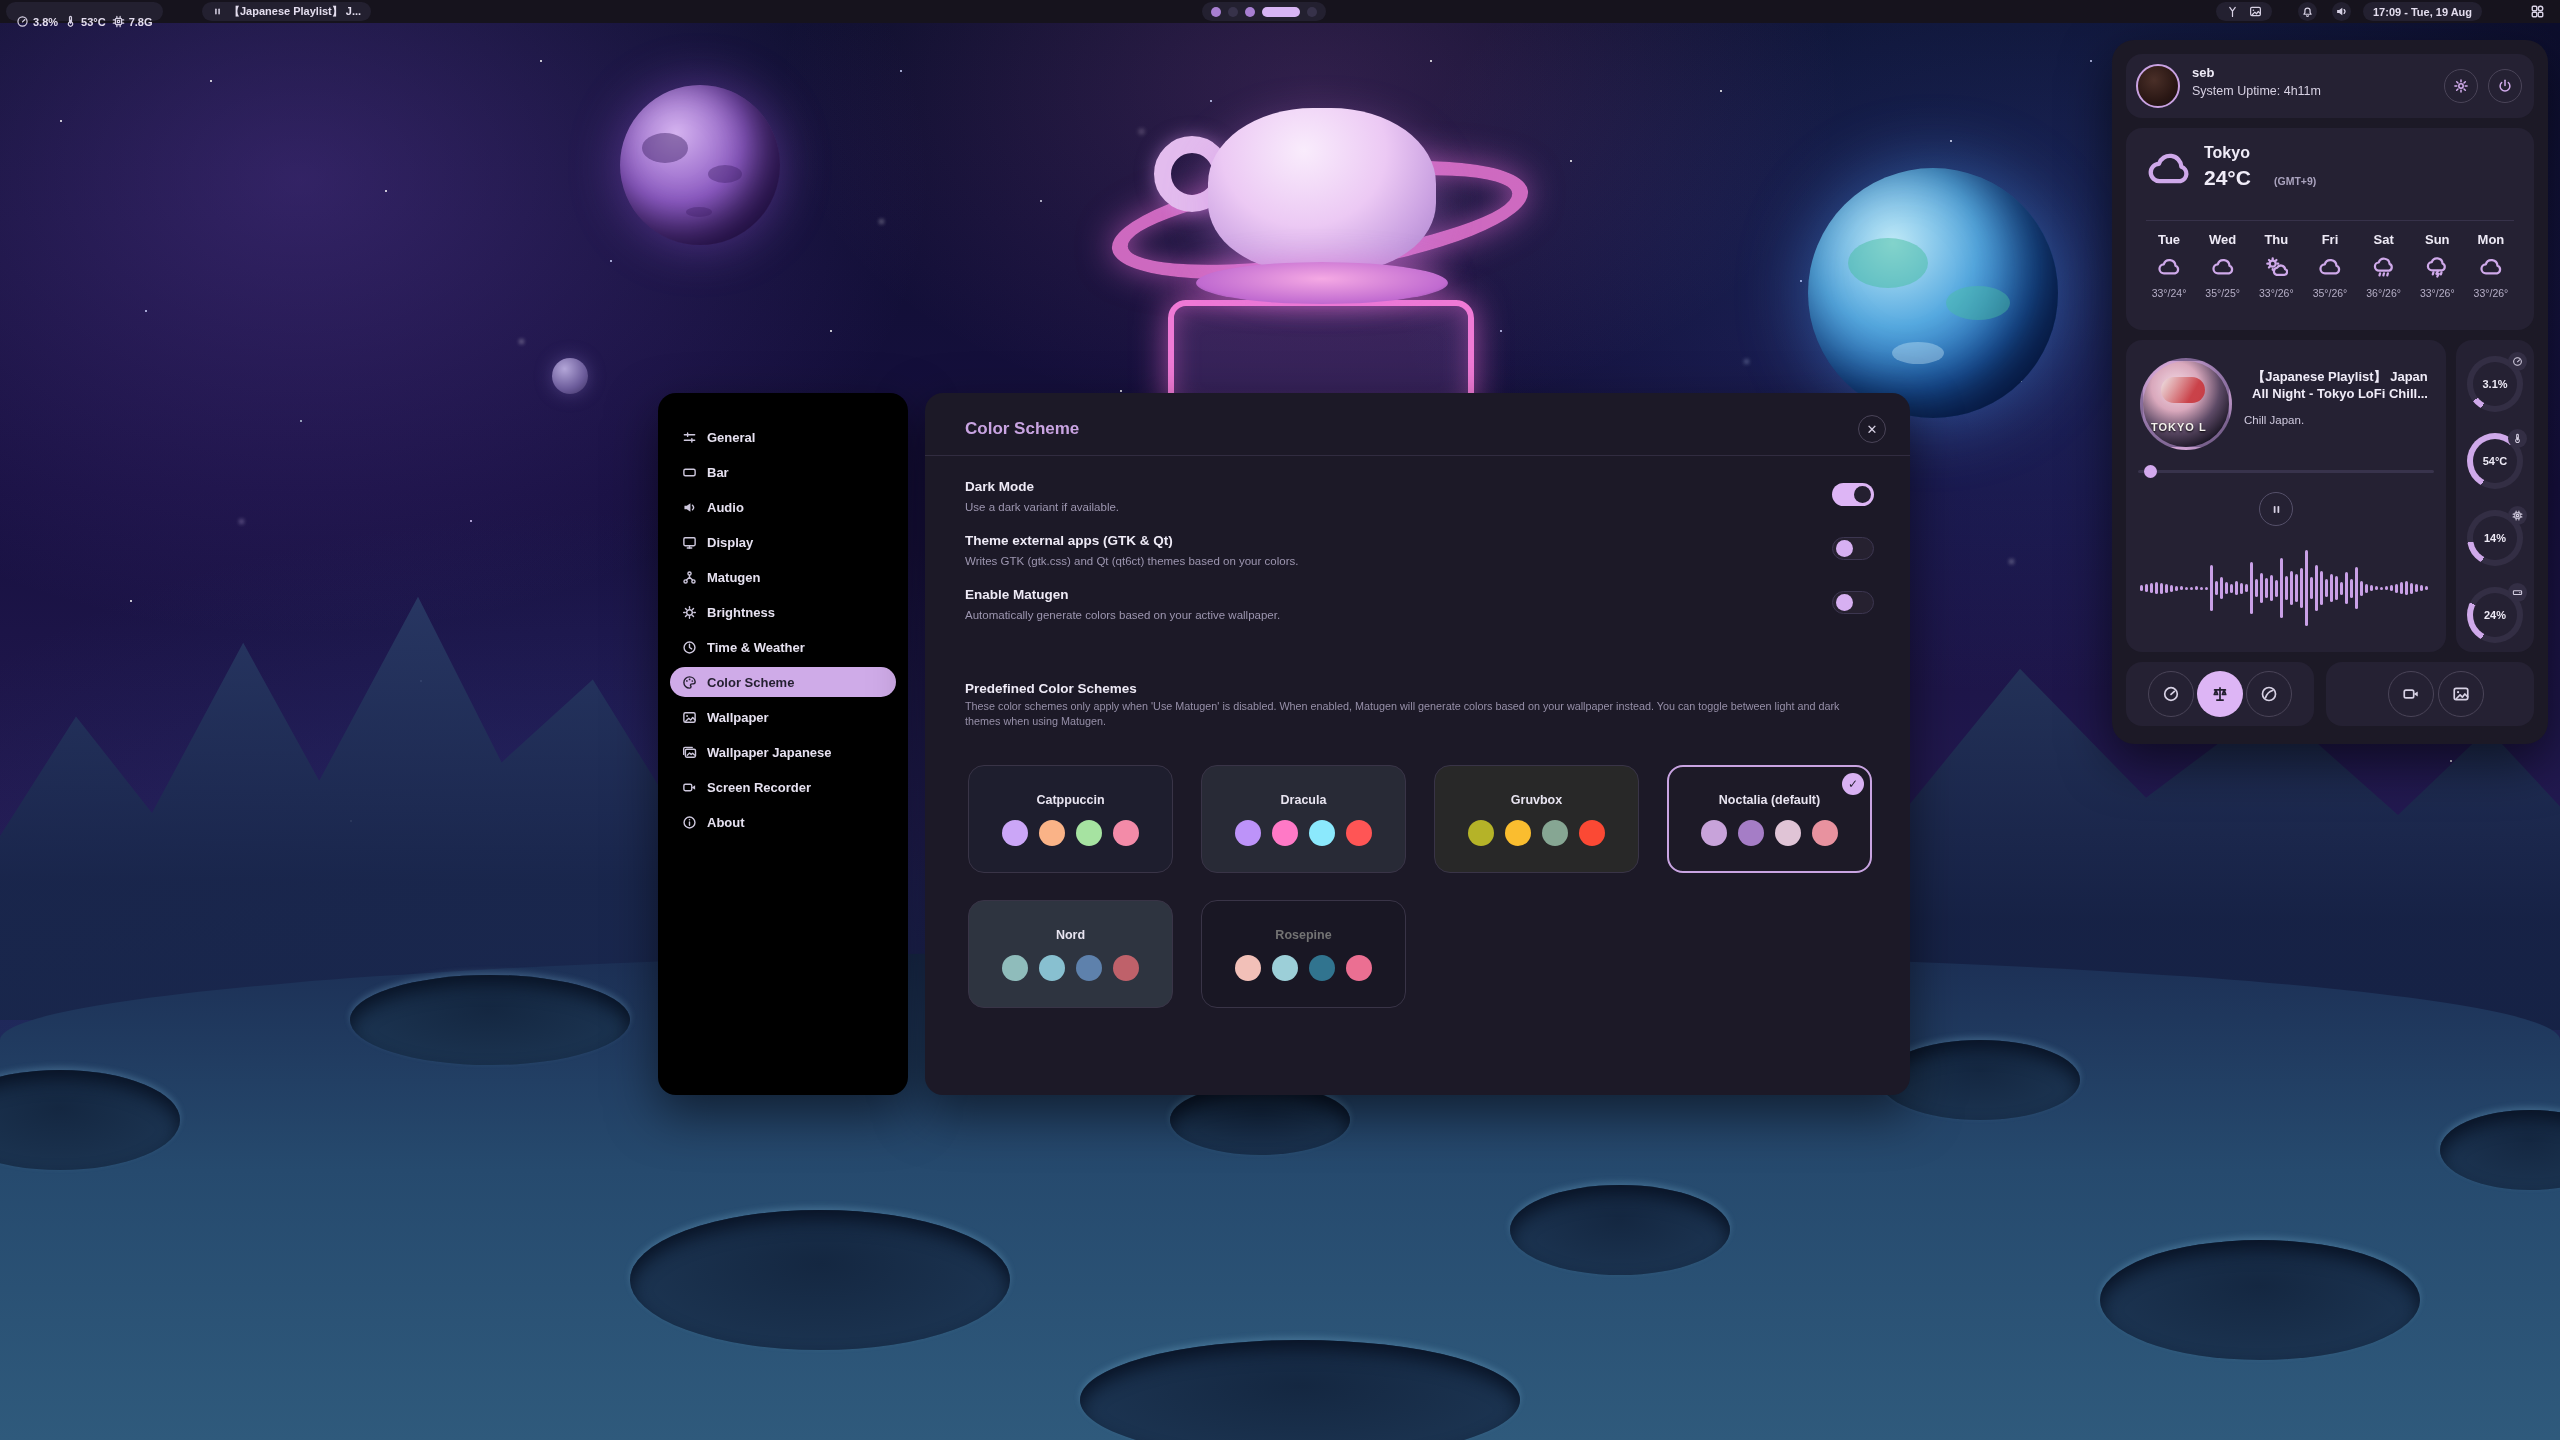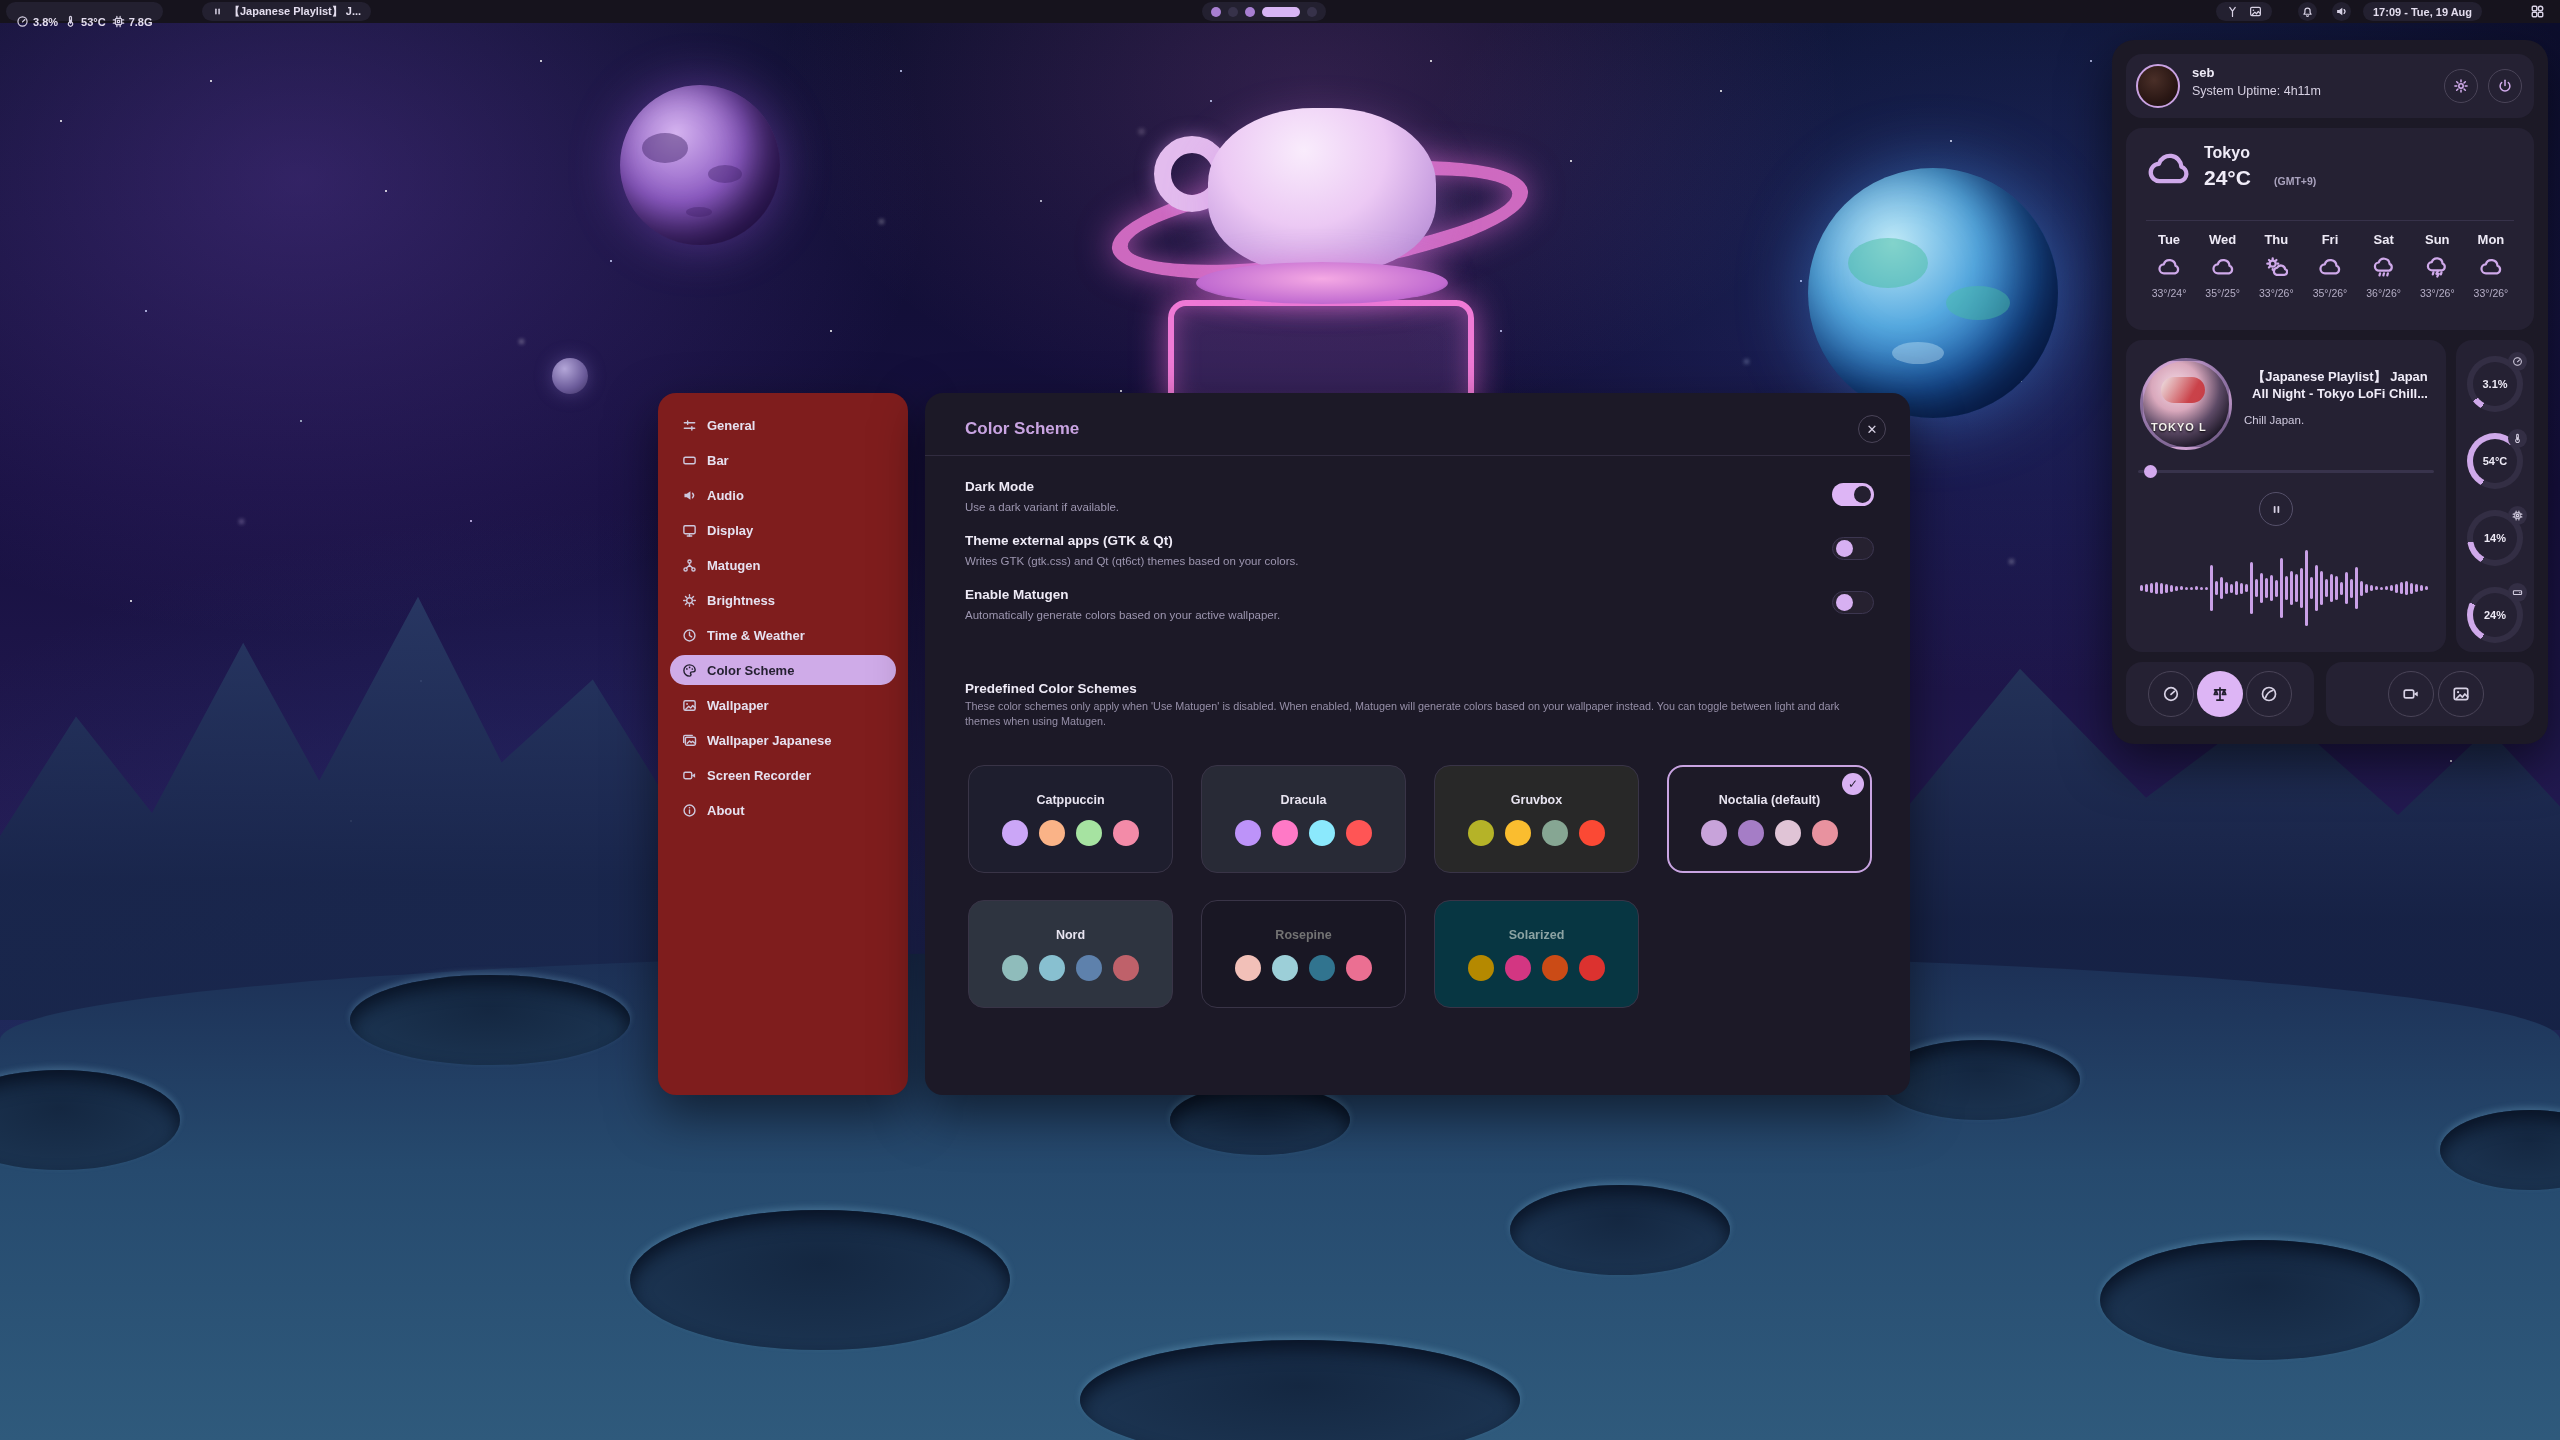--- a/index.html
+++ b/index.html
@@ -83,22 +83,22 @@
   .bar-ico{ width:13px; height:13px; display:inline-flex; color:#d7d1e4; flex:0 0 auto; }
   .bar-ico svg{ width:100%; height:100%; }
   .stat{ display:flex; align-items:flex-end; gap:4px;margin-top:20px; }
   .ws-dot{ width:10px; height:10px; border-radius:5px; background:#37324a; }
   .ws-dot.occupied{ background:#a87fd2; }
   .ws-dot.active{ width:38px; background:#d7b4f4; }
   .roundicon{ position:absolute; top:2px; width:19px; height:19px; border-radius:50%; background:#232030;
     display:flex; align-items:center; justify-content:center; }
 
   
-  .win-side{ position:absolute; left:658px; top:393px; width:250px; height:702px; background:#7f1d1d;
-    border-radius:18px; box-shadow:0 18px 50px rgba(0,0,0,.5); z-index:10; padding-top:12px; }
+  .win-side{ position:absolute; left:658px; top:393px; width:250px; height:702px; background:#000000;
+    border-radius:18px; box-shadow:0 18px 50px rgba(0,0,0,.5); z-index:10; padding-top:24px; }
   .side-item{ position:relative; height:30px; margin:5px 12px; border-radius:15px; display:flex;
     align-items:center; gap:10px; padding:0 12px; color:#e6e1f0; font-size:13px; font-weight:600; cursor:pointer; }
   .side-item .bar-ico{ width:15px; height:15px; color:#cdc7dc; }
   .side-item.active{ background:#cfabe8; color:#241f30; }
   .side-item.active .bar-ico{ color:#241f30; }
 
   .win-main{ position:absolute; left:925px; top:393px; width:985px; height:702px; background:#1c1927;
     border-radius:18px; box-shadow:0 18px 50px rgba(0,0,0,.5); z-index:10; }
   .main-head{ position:absolute; left:40px; right:24px; top:22px; display:flex; align-items:center; justify-content:space-between; }
   .main-title{ color:#c9a4e2; font-size:17px; font-weight:700; }
@@ -519,29 +519,20 @@
             <div class="swatch" style="background: rgb(191, 97, 106);"></div>
           </div>
   </div>
         <div class="scheme-card" style="background: rgb(25, 23, 36);">
     <div class="scheme-name" style="color: #737373;">Rosepine</div>
     <div class="swatches">
             <div class="swatch" style="background: rgb(242, 192, 184);"></div>
             <div class="swatch" style="background: rgb(156, 207, 216);"></div>
             <div class="swatch" style="background: rgb(49, 116, 143);"></div>
             <div class="swatch" style="background: rgb(235, 111, 146);"></div>
-          </div>
-  </div>
-        <div class="scheme-card" style="background: rgb(7, 54, 66);">
-    <div class="scheme-name" style="color: rgb(140, 163, 163);">Solarized</div>
-    <div class="swatches">
-            <div class="swatch" style="background: rgb(181, 137, 0);"></div>
-            <div class="swatch" style="background: rgb(211, 54, 130);"></div>
-            <div class="swatch" style="background: rgb(203, 75, 22);"></div>
-            <div class="swatch" style="background: rgb(220, 50, 47);"></div>
           </div>
   </div>
       </div>
   </div>
 
   <div class="cc">
     <div class="cc-card" style="left:14px;top:14px;width:408px;height:64px">
       <div class="avatar"></div>
       <div class="user-name">seb</div>
       <div class="user-uptime">System Uptime: 4h11m</div>

